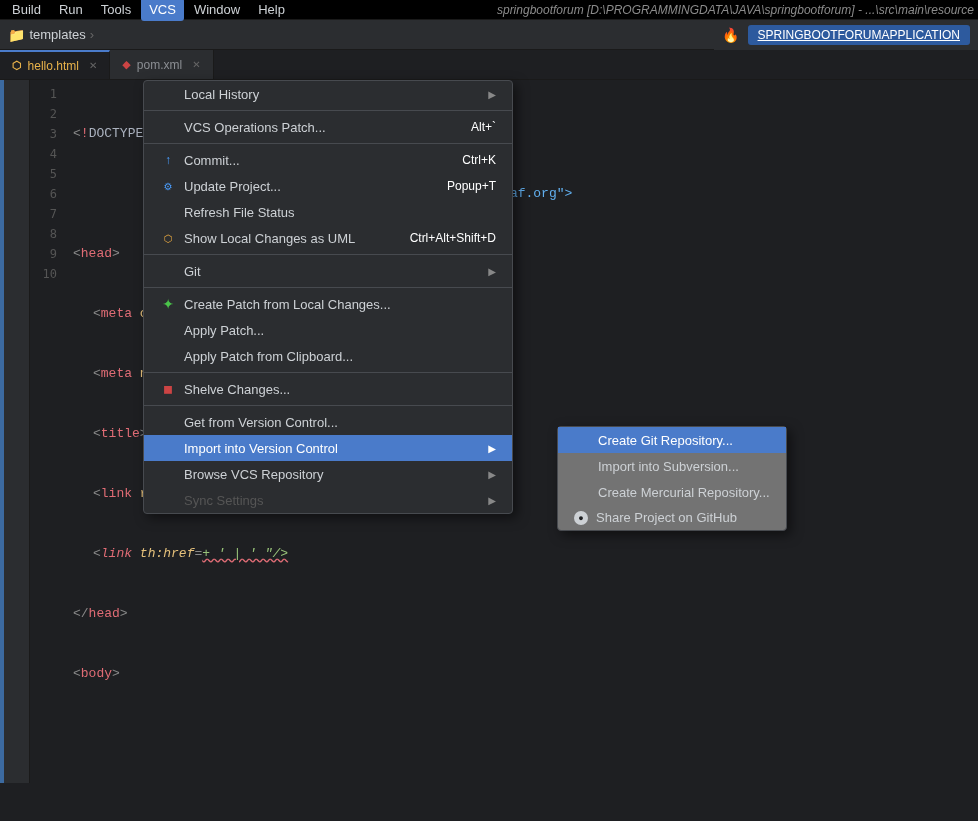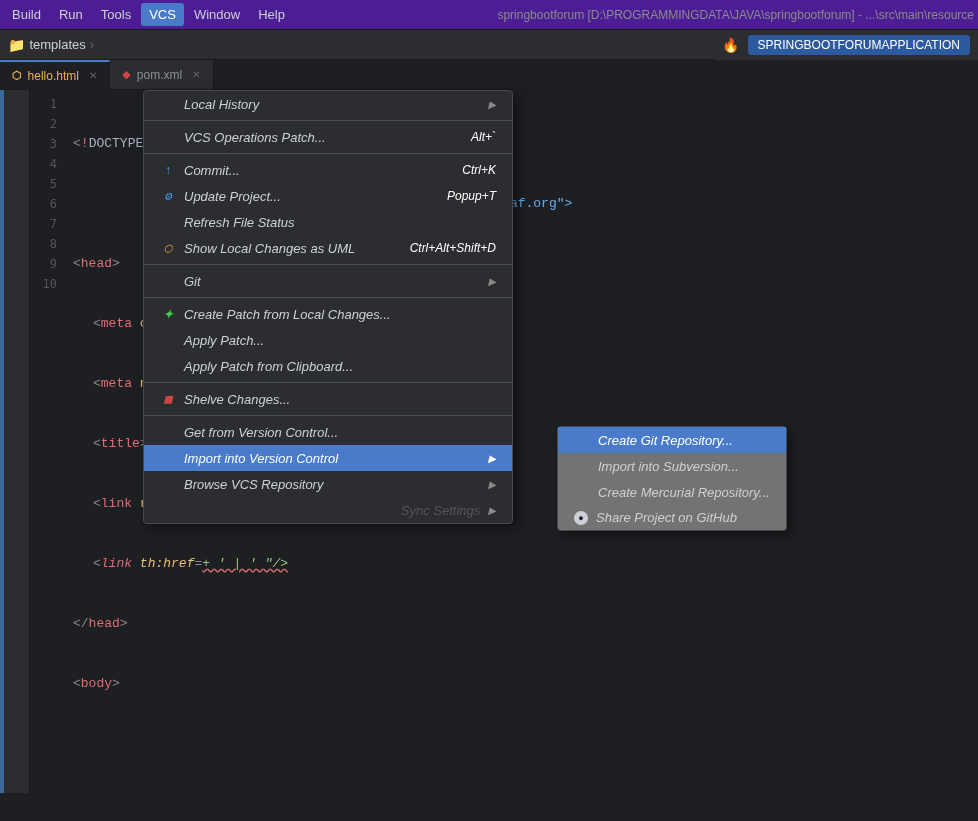--- a/index.html
+++ b/index.html
@@ -10,22 +10,22 @@
       width: 978px;
       height: 821px;
       overflow: hidden;
       font-size: 13px;
     }
 
     
     .menubar {
       display: flex;
       align-items: center;
-      background: #4c1d95;
-      height: 30px;
+      background: #000000;
+      height: 20px;
       padding: 0 4px;
       gap: 2px;
       border-bottom: 1px solid #1a1a1a;
     }
     .menu-item {
       padding: 4px 8px;
       cursor: pointer;
       border-radius: 3px;
       font-size: 13px;
       color: #cdd1d5;
@@ -33,20 +33,21 @@
     .menu-item.active { background: #4a7bca; color: #fff; }
 
     .title-bar-right {
       margin-left: auto;
       font-size: 12px;
       color: #8b8b8b;
       white-space: nowrap;
       overflow: hidden;
       text-overflow: ellipsis;
       max-width: 600px;
+      font-style: italic;
     }
 
     
     .breadcrumb-bar {
       display: flex;
       align-items: center;
       background: #2b2d30;
       height: 28px;
       padding: 0 8px;
       border-bottom: 1px solid #1a1a1a;
@@ -68,20 +69,21 @@
       background: #2d5a9e;
       color: #fff;
       border: none;
       border-radius: 3px;
       padding: 3px 10px;
       font-size: 12px;
       cursor: pointer;
       display: flex;
       align-items: center;
       gap: 4px;
+      text-decoration: underline;
     }
 
     
     .tabs-bar {
       display: flex;
       align-items: stretch;
       background: #1e1f22;
       height: 30px;
       border-bottom: 1px solid #1a1a1a;
     }
@@ -175,38 +177,37 @@
       position: absolute;
       top: 0px;
       left: 143px;
       background: #2b2d30;
       border: 1px solid #474a4f;
       border-radius: 4px;
       min-width: 370px;
       box-shadow: 4px 4px 12px rgba(0,0,0,0.5);
       pointer-events: all;
       z-index: 200;
-      font-style: italic;
     }
 
     .dropdown-item {
       display: flex;
       align-items: center;
       padding: 5px 16px;
       cursor: pointer;
       font-size: 13px;
       color: #cdd1d5;
       gap: 8px;
       position: relative;
     }
     .dropdown-item:hover, .dropdown-item.hovered {
       background: #4a7bca;
       color: #fff;
     }
-    .dropdown-item.disabled { color: #555; cursor: default; text-align: right; }
+    .dropdown-item.disabled { color: #555; cursor: default; }
     .dropdown-separator {
       height: 1px;
       background: #474a4f;
       margin: 3px 0;
     }
     .dropdown-item-label { flex: 1; }
     .dropdown-item-shortcut {
       color: #ffffff;
       font-size: 12px;
       margin-left: auto;

